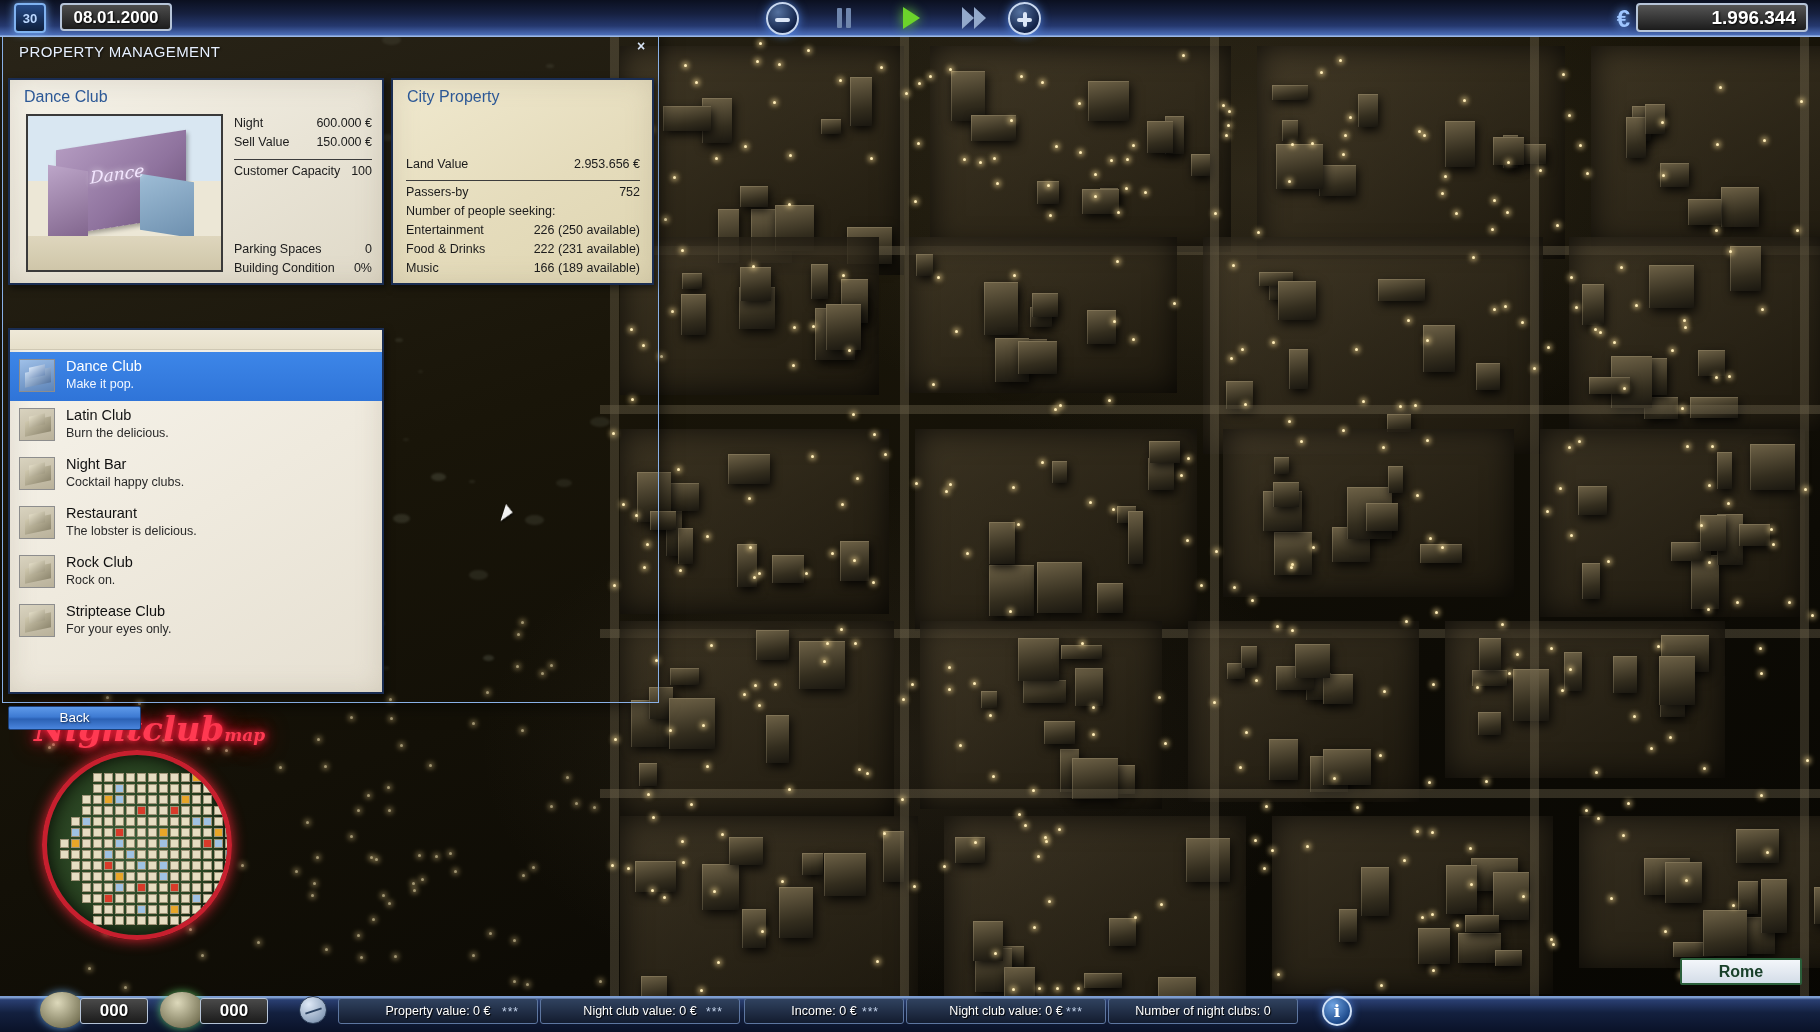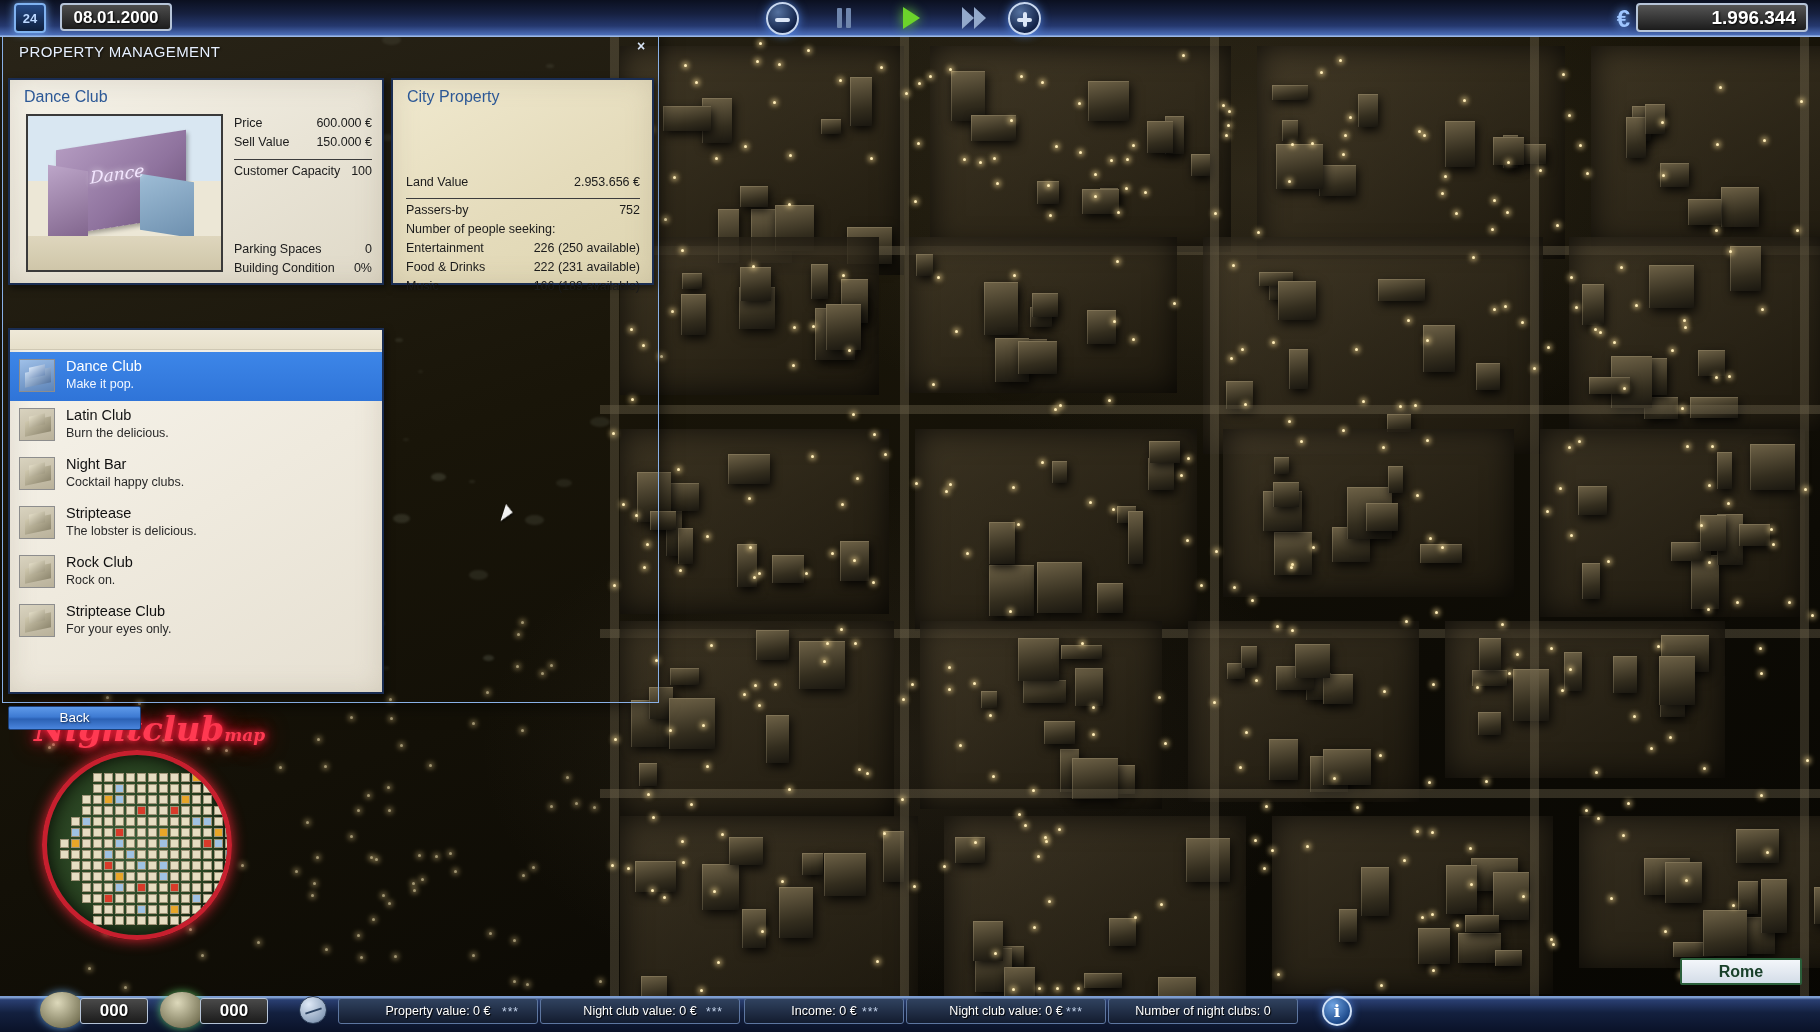--- a/index.html
+++ b/index.html
@@ -146,21 +146,21 @@
   .srow .v { position:absolute; right:0; top:0; text-align:left; }
   .sdiv { height:1px; background:#3c3c3c; margin:5px 0 4px; }
   .sgap { height:59px; }
 
   
   .cityprop {
     left:388px; top:44px; width:263px; height:207px;
     background:linear-gradient(150deg,#f0e9cf,#e5dcbc 55%, #ded5b1);
   }
   .cityprop h3 { position:absolute; left:14px; top:8px; font-size:16px; color:#2c5896; font-weight:normal; }
-  .cpbody { position:absolute; left:13px; top:95px; right:12px; }
+  .cpbody { position:absolute; left:13px; top:77px; right:12px; }
   .cprow { position:relative; height:19px; font-size:12.5px; color:#1b1b1b; }
   .cprow .k{ position:absolute; left:0; top:0;}
   .cprow .v{ position:absolute; right:0; top:0;}
   .cpdiv { height:1px; background:#3c3c3c; margin:4px 0 4px; }
 
   
   .listp { left:5px; top:294px; width:376px; height:366px;
     background:linear-gradient(150deg,#f7f4ec,#efeade 50%, #e6e0d2); }
   .lhead { position:absolute; left:0; top:0; width:100%; height:20px;
     background:linear-gradient(180deg,#efe9d8,#e6dfca); border-bottom:1px solid #cfc8b4; }
@@ -922,21 +922,21 @@
       <div class="lamp" style="left:350px;top:716px;opacity:.6"></div>
       <div class="lamp" style="left:83px;top:866px;opacity:.6"></div>
       <div class="lamp" style="left:189px;top:928px;opacity:.6"></div>
       <div class="lamp" style="left:357px;top:934px;opacity:.6"></div>
       <div class="lamp" style="left:550px;top:664px;opacity:.6"></div>
       <div class="lamp" style="left:127px;top:791px;opacity:.6"></div>
       <div class="lamp" style="left:418px;top:854px;opacity:.6"></div>
     </div>
 
   <div class="topbar">
-    <div class="cal-ic">24</div>
+    <div class="cal-ic">30</div>
     <div class="datebox">08.01.2000</div>
 
     <div class="rnd minus" style="left:766px;"></div>
     <div class="pause" style="left:835px;">
         <i></i>
         <i></i>
       </div>
     <div class="play" style="left:903px;"></div>
     <div class="ff" style="left:962px;">
         <b></b>
@@ -996,21 +996,21 @@
       <h3>Dance Club</h3>
       <div class="thumb">
         <div class="bldgA"></div>
           <div class="bldgB"></div>
           <div class="bldgC"></div>
         <div class="sign">Dance</div>
         <div class="ground"></div>
       </div>
       <div class="stats" id="info-stats">
           <div class="srow">
-      <span class="k">Price</span>
+      <span class="k">Night</span>
       <span class="v">600.000 €</span>
           </div>
           <div class="srow">
       <span class="k">Sell Value</span>
       <span class="v">150.000 €</span>
           </div>
           <div class="sdiv"></div>
           <div class="srow">
       <span class="k">Customer Capacity</span>
       <span class="v">100</span>
@@ -1083,21 +1083,21 @@
               <i class="m2"></i>
             </span>
        <span class="nm">Night Bar</span>
        <span class="ds">Cocktail happy clubs.</span>
      </div>
           <div class="litem" style="top:169px">
        <span class="ico">
               <i class="m1"></i>
               <i class="m2"></i>
             </span>
-       <span class="nm">Striptease</span>
+       <span class="nm">Restaurant</span>
        <span class="ds">The lobster is delicious.</span>
      </div>
           <div class="litem" style="top:218px">
        <span class="ico">
               <i class="m1"></i>
               <i class="m2"></i>
             </span>
        <span class="nm">Rock Club</span>
        <span class="ds">Rock on.</span>
      </div>

